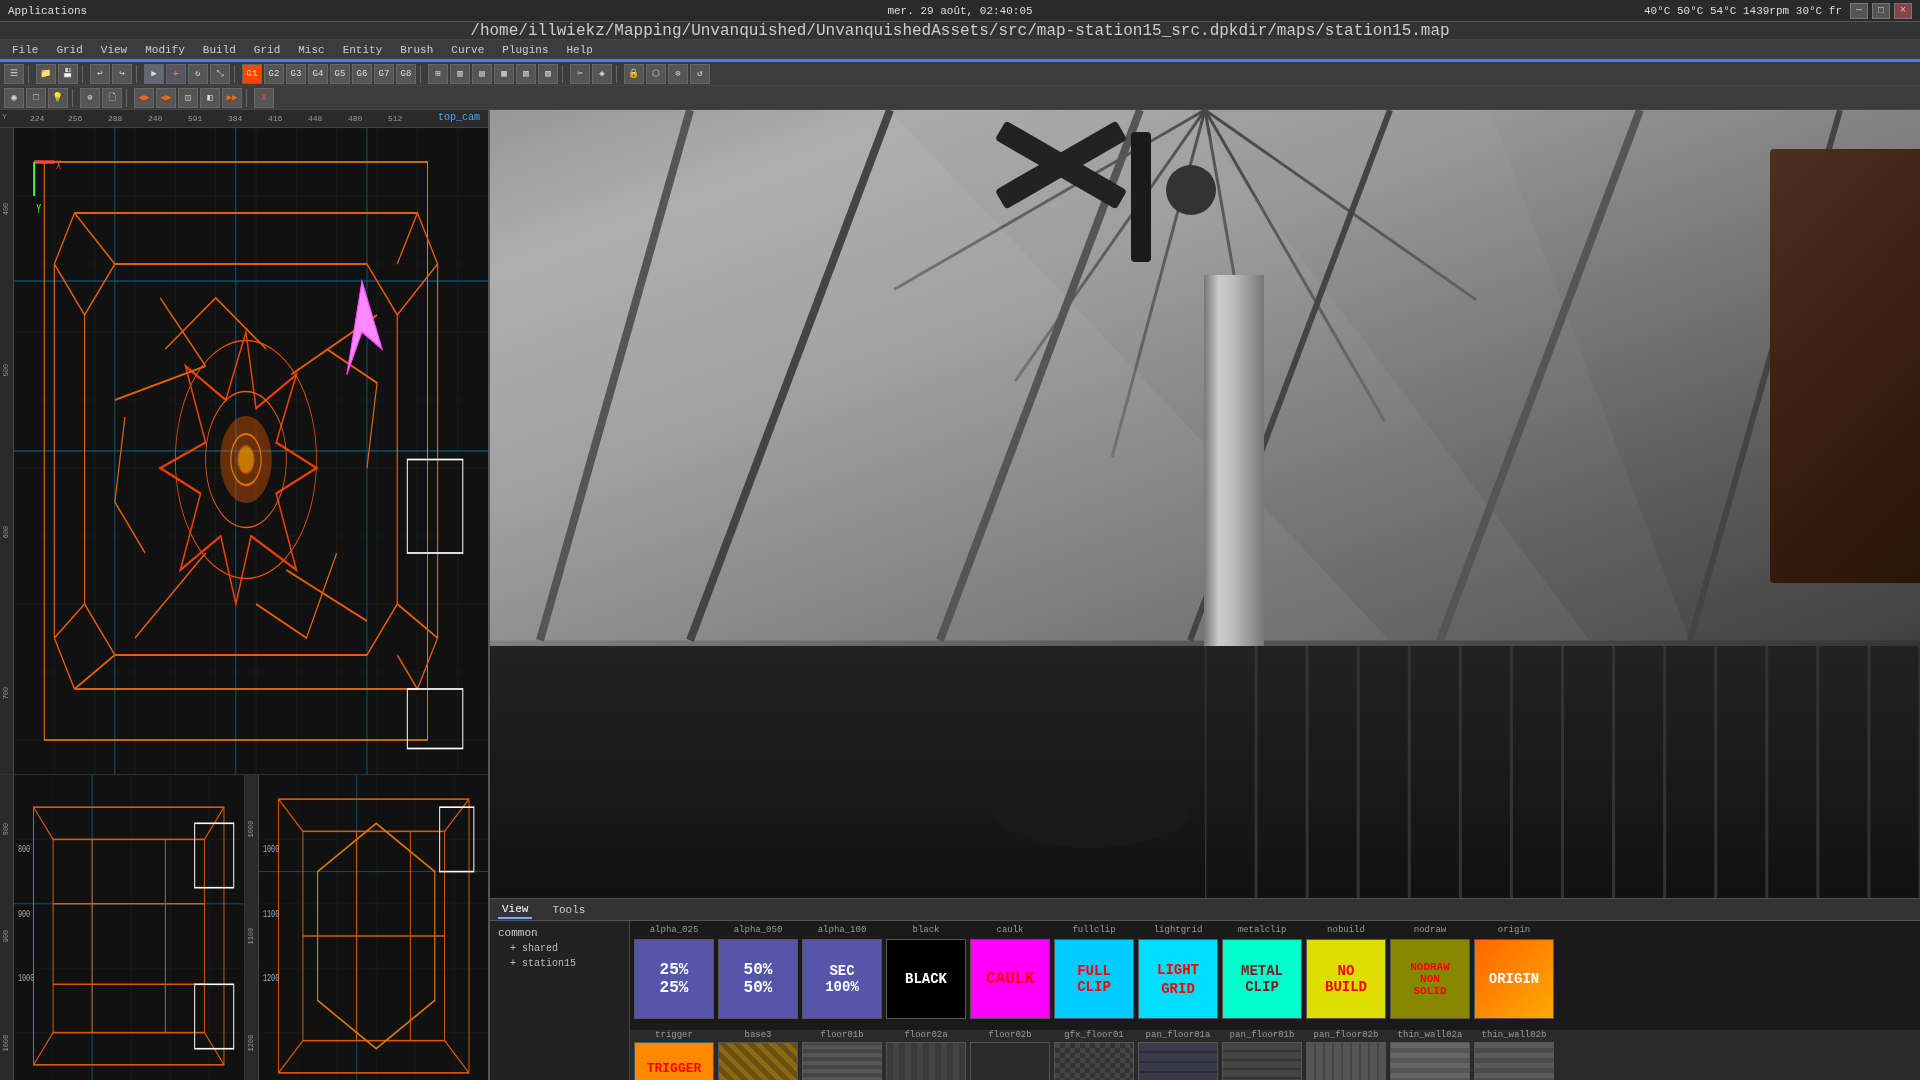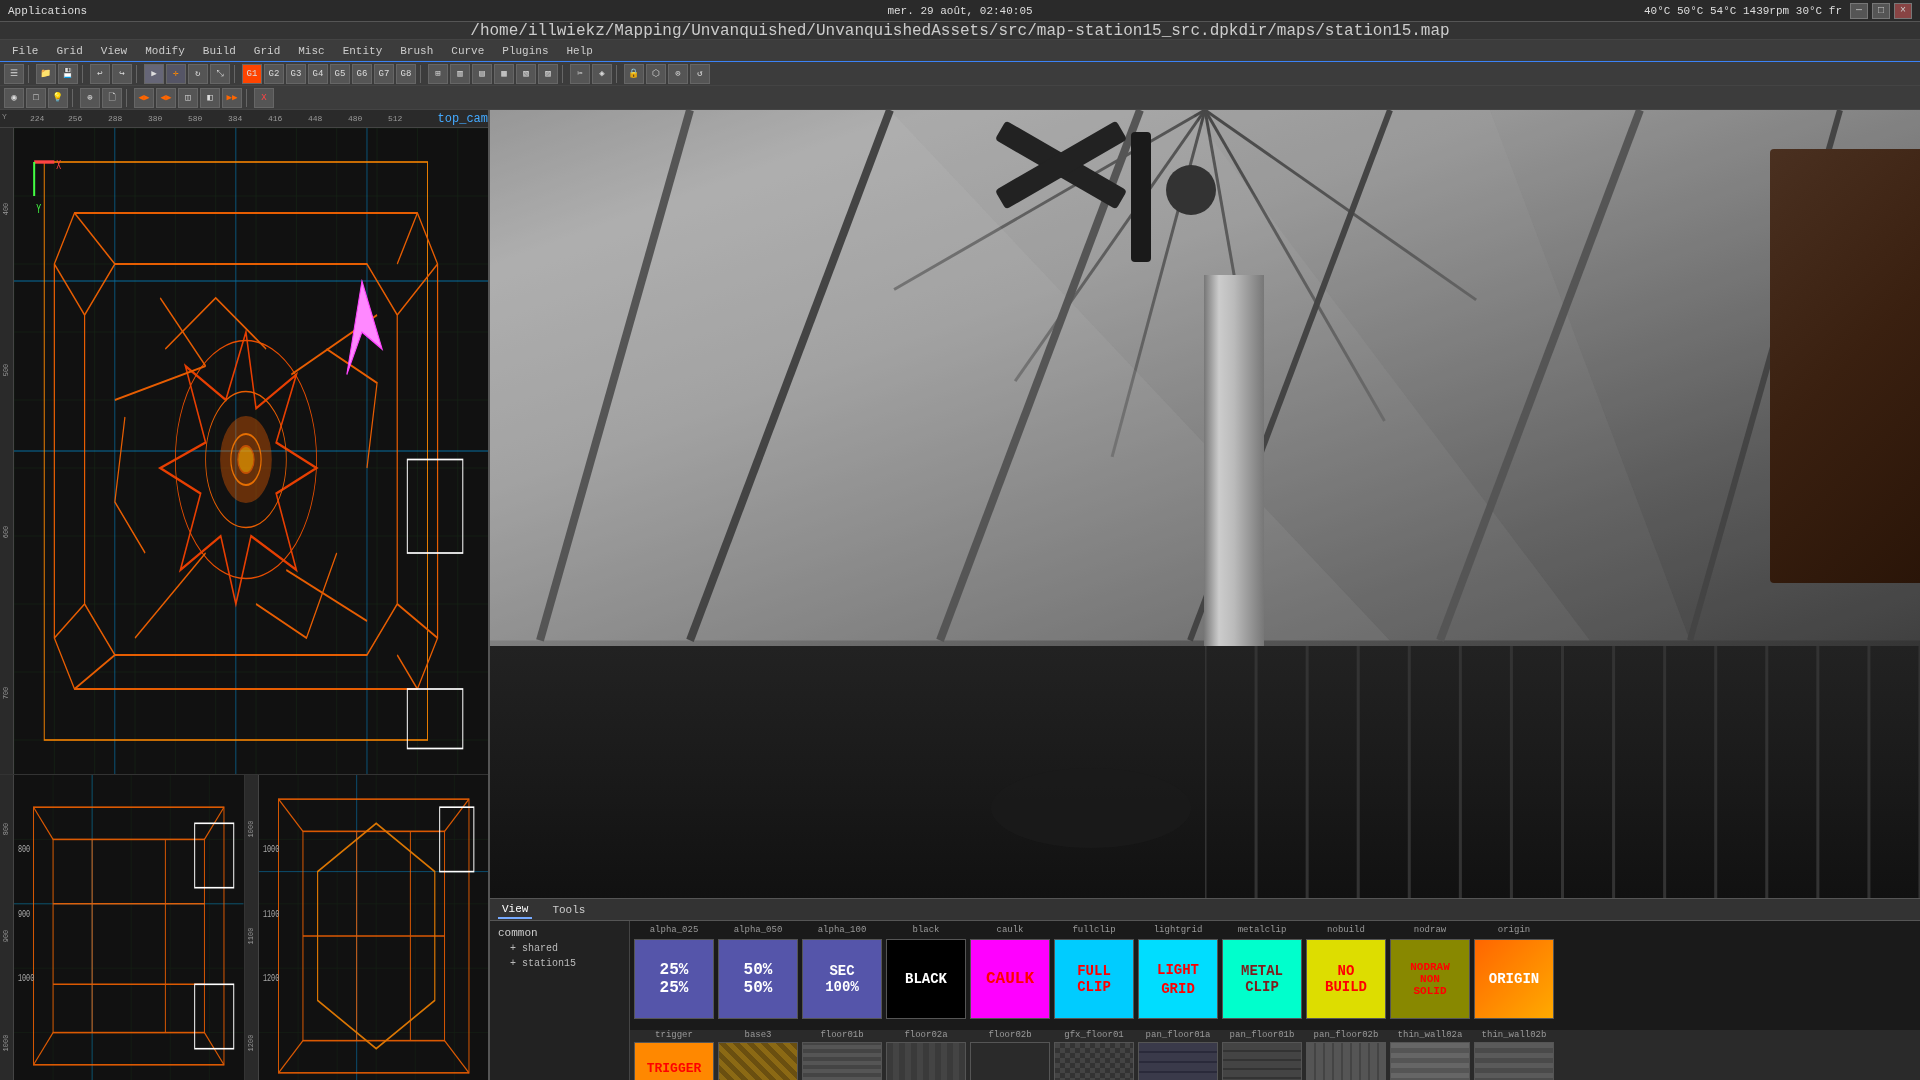--- a/index.html
+++ b/index.html
@@ -7,21 +7,21 @@
 
     
     #titlebar {
       width: 100%; height: 22px; background: #2a2a2a; display: flex; align-items: center; justify-content: space-between; padding: 0 8px; border-bottom: 1px solid #555;
     }
     #titlebar .win-controls { display: flex; gap: 4px; }
     #titlebar .win-btn { width: 18px; height: 16px; background: #555; border: 1px solid #777; color: #ccc; font-size: 10px; cursor: pointer; display: flex; align-items: center; justify-content: center; }
 
     
     #menubar {
-      width: 100%; height: 22px; background: #3c3c3c; display: flex; align-items: center; padding: 0 4px; border-bottom: 1px solid #3b82f6; gap: 2px;
+      width: 100%; height: 22px; background: #3c3c3c; display: flex; align-items: center; padding: 0 4px; border-bottom: 3px solid #3b82f6; gap: 2px;
     }
     .menu-item { padding: 2px 8px; color: #ccc; cursor: pointer; font-size: 11px; }
 
     
     #toolbar {
       width: 100%; height: 24px; background: #3c3c3c; display: flex; align-items: center; padding: 0 4px; border-bottom: 1px solid #444; gap: 2px;
     }
     .tb-btn { width: 20px; height: 20px; background: #555; border: 1px solid #666; color: #ddd; font-size: 9px; cursor: pointer; display: flex; align-items: center; justify-content: center; }
     .tb-sep { width: 4px; height: 18px; border-left: 1px solid #666; margin: 0 2px; }
 
@@ -198,29 +198,29 @@
 
 <div id="main">
 
   <div id="left-panel">
 
     <div class="ruler-h" style="position:relative;padding-left:16px;">
       <span style="position:absolute;left:2px;top:2px;color:#888;font-size:8px;">Y</span>
       <span class="ruler-mark" style="left:30px;">224</span>
       <span class="ruler-mark" style="left:68px;">256</span>
       <span class="ruler-mark" style="left:108px;">288</span>
-      <span class="ruler-mark" style="left:148px;">380</span>
-      <span class="ruler-mark" style="left:188px;">580</span>
+      <span class="ruler-mark" style="left:148px;">240</span>
+      <span class="ruler-mark" style="left:188px;">591</span>
       <span class="ruler-mark" style="left:228px;">384</span>
       <span class="ruler-mark" style="left:268px;">416</span>
       <span class="ruler-mark" style="left:308px;">448</span>
       <span class="ruler-mark" style="left:348px;">480</span>
       <span class="ruler-mark" style="left:388px;">512</span>
 
-      <span style="position:absolute;right:0;top:2px;color:#4af;font-size:12px;margin-left:22px;">top_cam</span>
+      <span style="position:absolute;right:8px;top:2px;color:#4af;font-size:10px;margin-left:22px;">top_cam</span>
     </div>
 
     <div class="view-2d" style="flex:2;position:relative;min-height:0;">
 
       <div class="view-ruler-v">
         <span>400</span>
         <span>500</span>
         <span>600</span>
         <span>700</span>
       </div>

